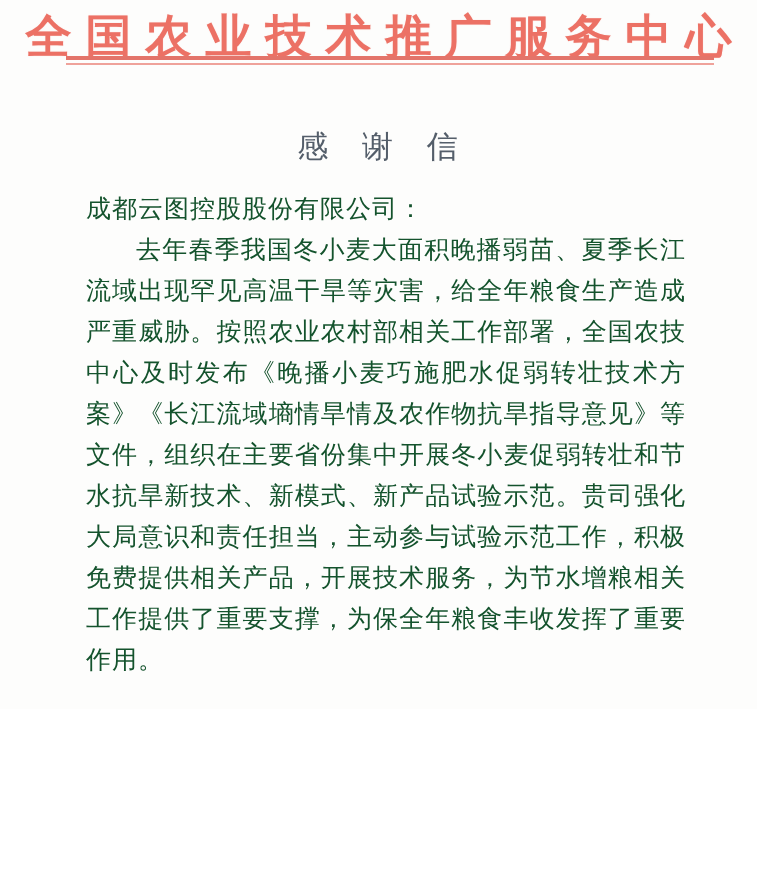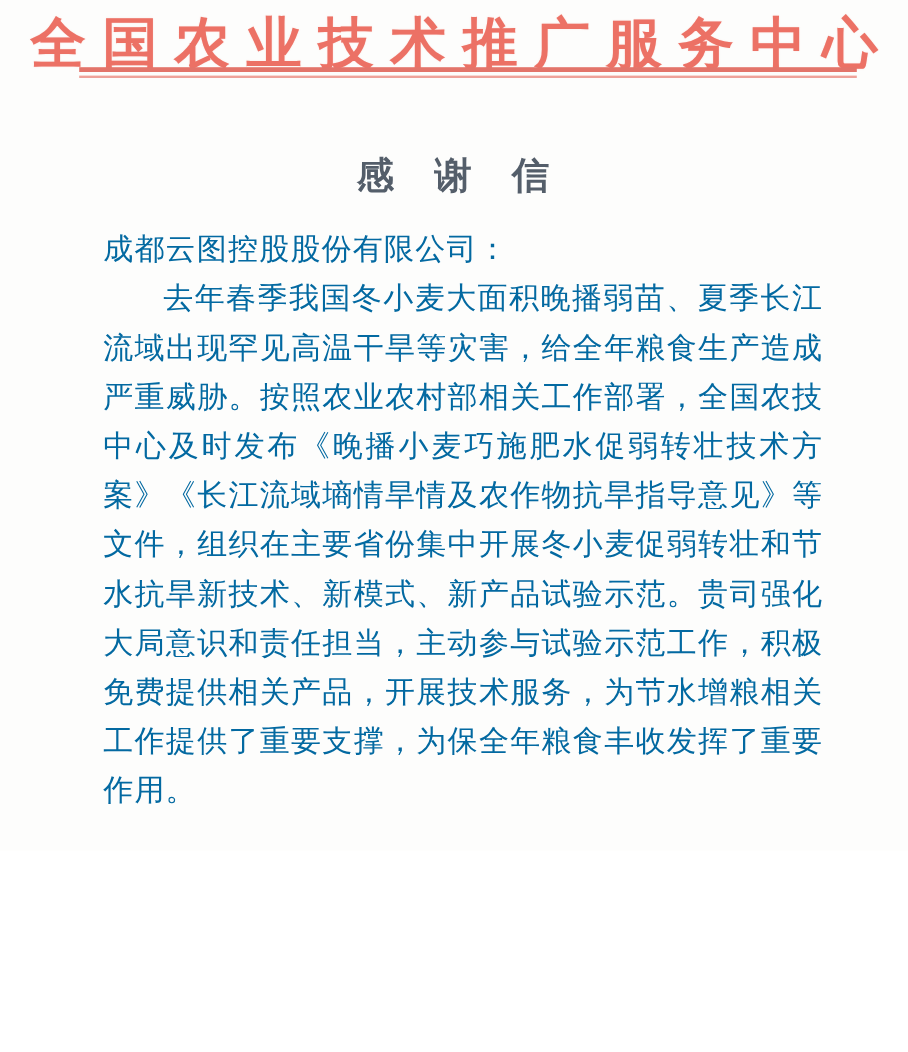--- a/index.html
+++ b/index.html
@@ -16,27 +16,27 @@
     font-size:46px;font-weight:bold;color:#ec7165;
     letter-spacing:14px;text-indent:14px;white-space:nowrap;
     text-shadow:0 0 1px rgba(236,113,101,.35);
   }
   .rule-wrap{position:absolute;top:56px;left:66px;width:648px;}
   .rule-thick{height:4px;background:#e3746a;}
   .rule-thin{height:2px;background:#efa29a;margin-top:3px;}
   
   .letter-title{
     position:absolute;top:126px;left:0;width:757px;text-align:center;
-    font-size:31px;font-weight:bold;color:#545e6a;
+    font-size:31px;font-weight:normal;color:#545e6a;
     word-spacing:22px;letter-spacing:2px;
   }
   
   .letter-body{
     position:absolute;top:188px;left:86px;width:600px;
-    font-size:25px;line-height:41px;color:#0369a1;
+    font-size:25px;line-height:41px;color:#14532d;
     text-align:justify;letter-spacing:1px;
   }
   .salutation{margin:0;}
   .para{margin:0;text-indent:2em;font-family:Liberation Serif, serif;}
   
   .sig-name{
     position:absolute;top:769px;left:0;width:560px;text-align:right;
     font-size:25px;color:#701a75;letter-spacing:3px;z-index:1;
   }
   .sig-date{

